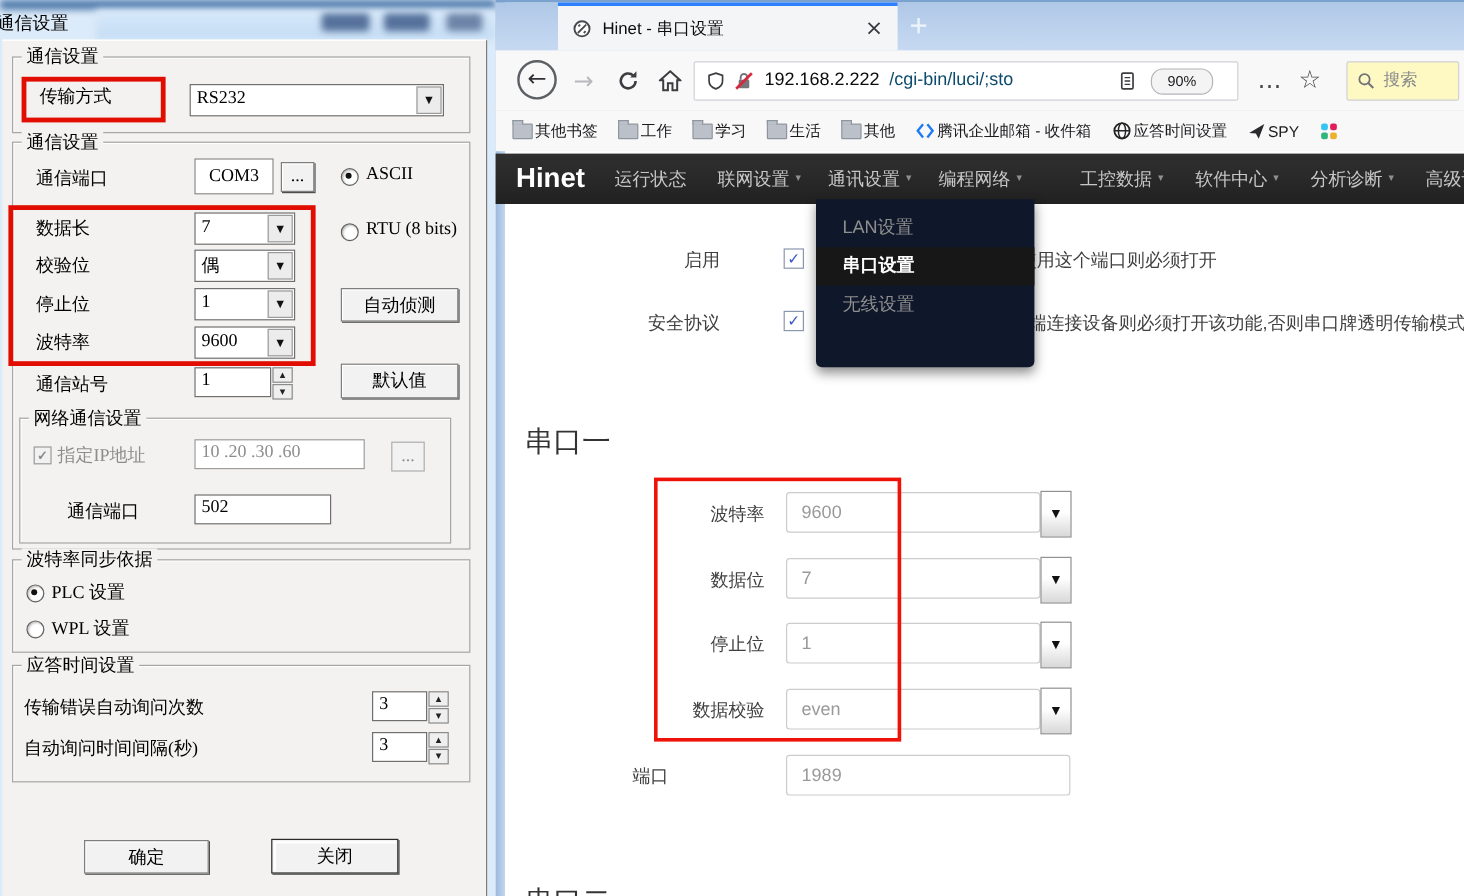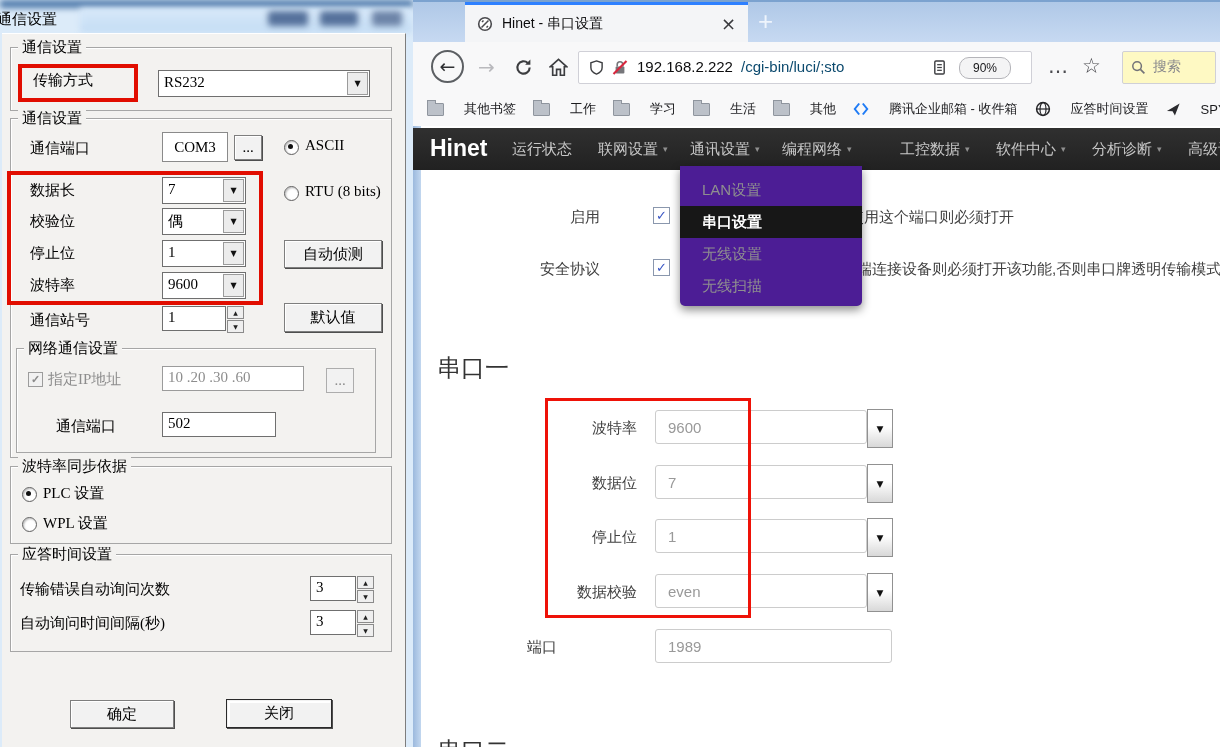--- a/index.html
+++ b/index.html
@@ -47,32 +47,32 @@
   .ticon{color:#3f4043;font-family:"DejaVu Sans",sans-serif;}
   #urlbar{left:578px;top:51px;width:452px;height:31px;background:#fff;
           border:1px solid #d0d0d7;border-radius:2px;}
   #zoompill{left:380px;top:5px;width:50px;height:20px;border:1px solid #b4b4b9;
             border-radius:10px;background:#f4f4f5;font-size:12px;color:#18181b;
             display:flex;align-items:center;justify-content:center;}
   #searchbox{left:1122px;top:51px;width:92px;height:31px;background:#fef9c3;
              border:1px solid #d0d0d7;border-radius:2px;}
   #bookmarks{left:413px;top:92px;width:807px;height:34px;background:#f8f8f9;
              display:flex;align-items:center;gap:17px;padding-left:14px;box-sizing:border-box;}
-  .bm{display:flex;align-items:center;gap:20px;font-size:13px;color:#1b1b1e;white-space:nowrap;}
+  .bm{display:flex;align-items:center;gap:2px;font-size:13px;color:#1b1b1e;white-space:nowrap;}
   .folder{width:15px;height:11px;background:#bcc1c9;border:1px solid #8f959e;border-radius:1px;
           position:relative;}
   .folder::before{content:"";position:absolute;left:-1px;top:-4px;width:7px;height:3px;
           background:#bcc1c9;border:1px solid #8f959e;border-bottom:none;}
   
   #navbar{left:413px;top:128px;width:807px;height:42px;
           background:linear-gradient(#303030,#212121);}
   .nav-item{position:absolute;top:0;height:42px;display:flex;align-items:center;
             color:#c7c7c7;font-size:15px;white-space:nowrap;}
   .caret{margin-left:5px;font-size:9px;color:#8f8f8f;font-family:"DejaVu Sans",sans-serif;}
-  #menu{left:680px;top:166px;width:182px;height:140px;background:#4c1d95;z-index:10;
+  #menu{left:680px;top:166px;width:182px;height:140px;background:#0f172a;z-index:10;
         border-radius:0 0 5px 5px;box-shadow:0 4px 10px rgba(0,0,0,.45);padding-top:8px;
         box-sizing:border-box;}
   .mitem{height:32px;line-height:32px;padding-left:22px;color:#8f8f8f;font-size:15px;}
   .mitem.on{background:#171717;color:#fff;font-weight:bold;}
   .pchk{position:absolute;width:15px;height:15px;border:1px solid #8a97ad;background:#fff;
         display:flex;align-items:center;justify-content:center;font-size:13px;color:#3a56c4;
         font-weight:bold;}
   .plbl{position:absolute;font-size:15px;color:#404040;white-space:nowrap;}
   .sel-box{position:absolute;width:212px;height:34px;border:1px solid #ccc;border-radius:3px;
            background:#fff;color:#999;font-size:15px;line-height:34px;padding-left:12px;
@@ -391,16 +391,13 @@
 <div class="abs" id="menu">
   <div class="mitem">
     <span>LAN设置</span>
   </div>
   <div class="mitem on">
     <span>串口设置</span>
   </div>
   <div class="mitem">
     <span>无线设置</span>
   </div>
-  <div class="mitem">
-    <span>无线扫描</span>
-  </div>
 </div>
 
 </body></html>

